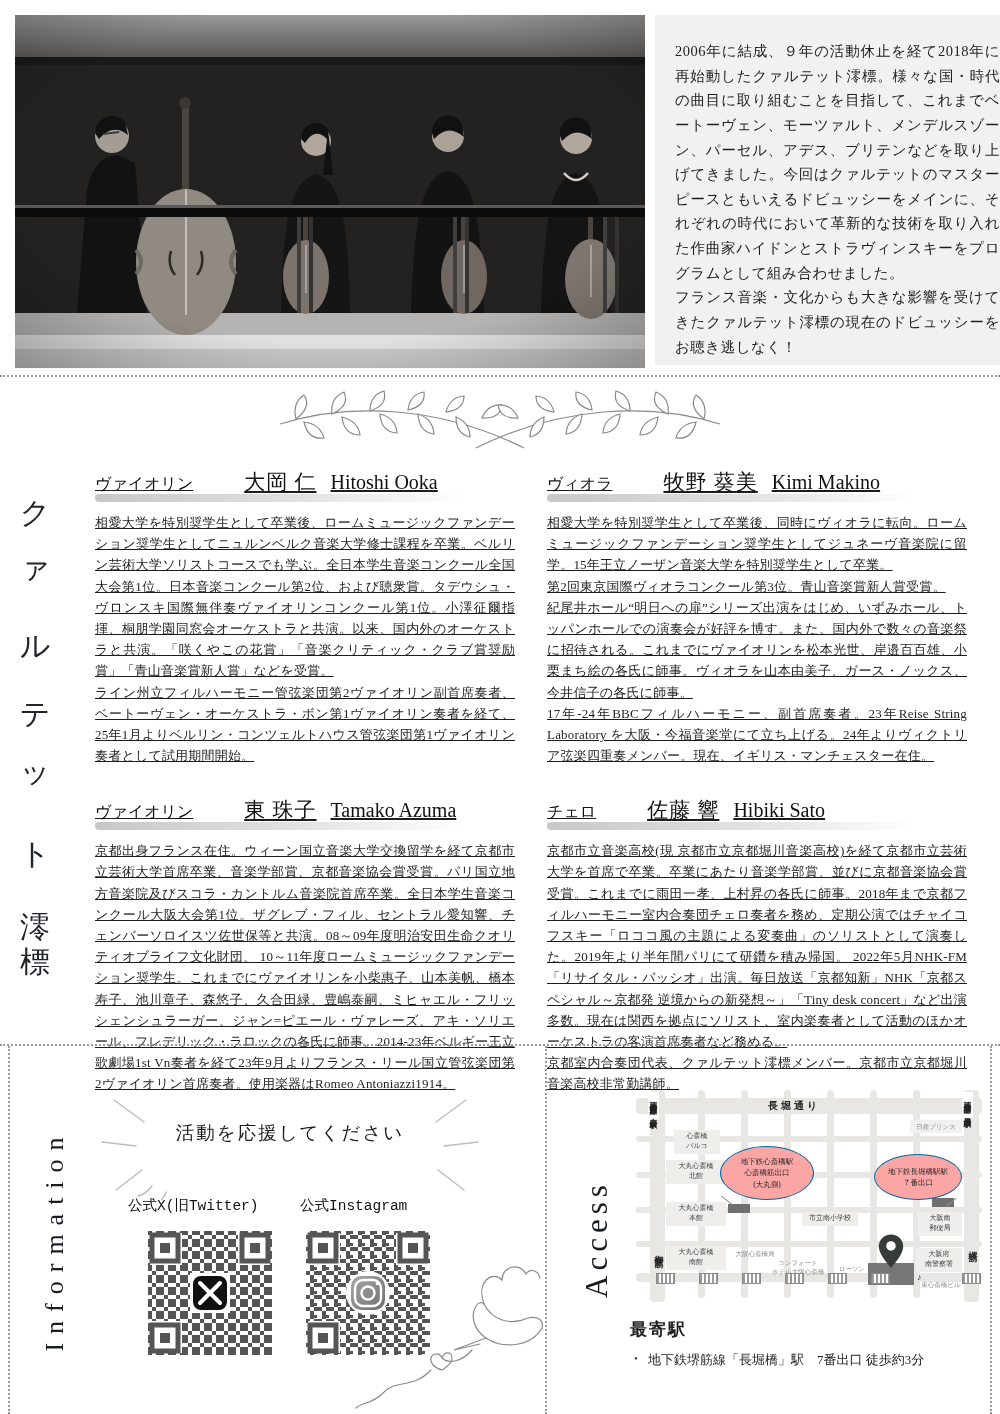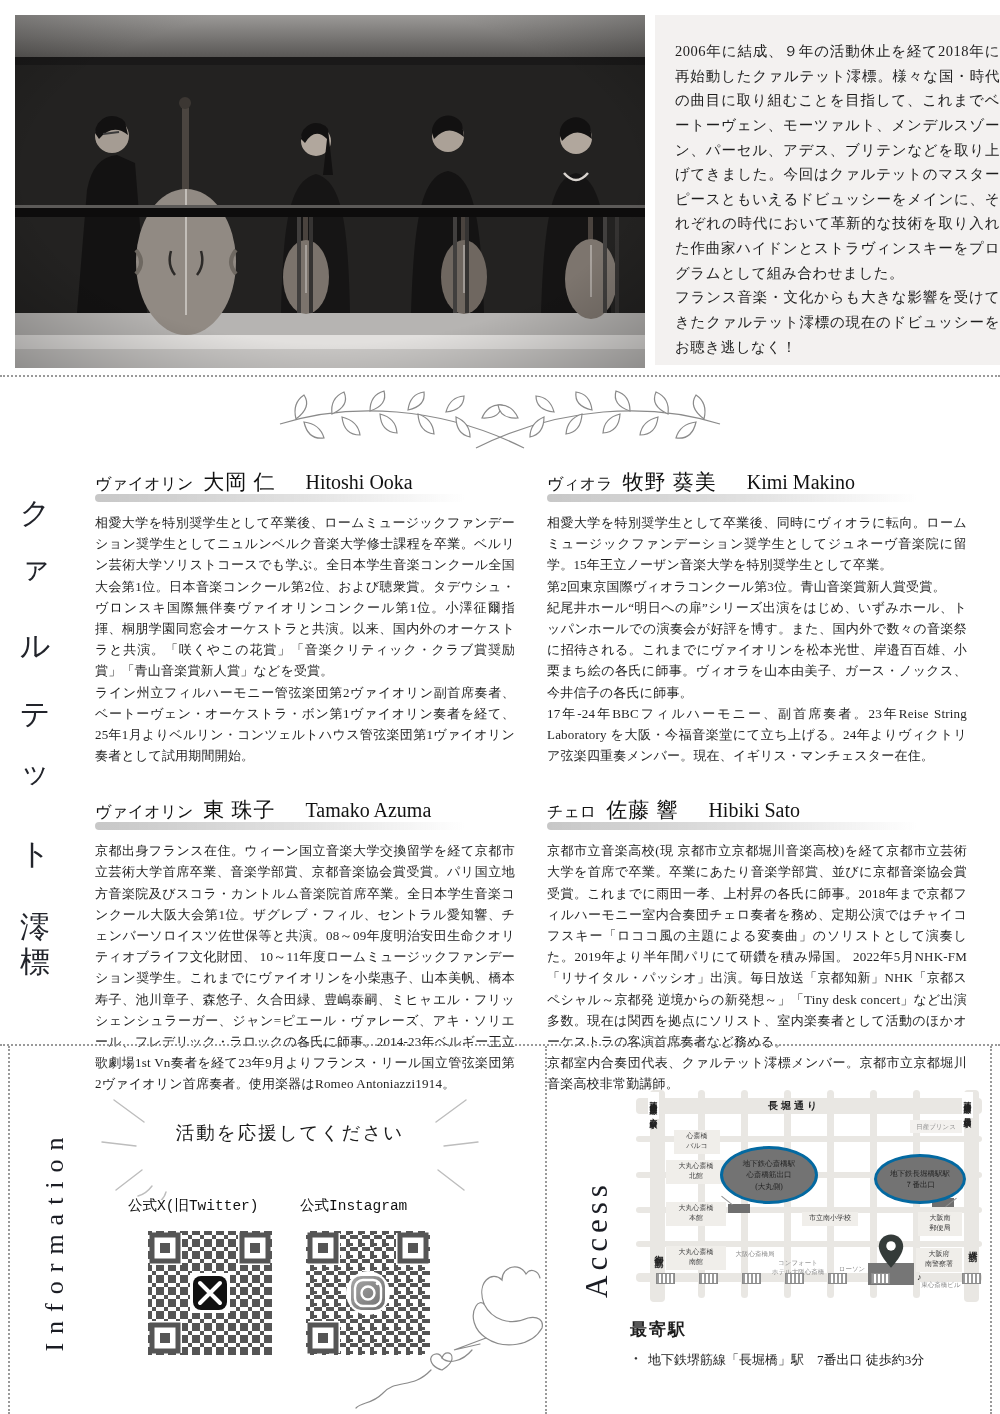--- a/index.html
+++ b/index.html
@@ -16,26 +16,26 @@
   .dot-h{position:absolute;left:0;width:1000px;border-top:2px dotted #9a9a9a;height:0;}
   .dot-v{position:absolute;top:1046px;height:368px;border-left:2px dotted #9a9a9a;width:0;}
 
   .laurel{position:absolute;left:270px;top:386px;width:460px;height:72px;}
 
   
   .v-title{position:absolute;left:14px;top:478px;writing-mode:vertical-rl;text-orientation:upright;
            font-size:30px;letter-spacing:34px;color:#22242b;}
 
   .profiles{position:absolute;left:95px;top:468px;width:872px;display:grid;
-            grid-template-columns:420px 420px;column-gap:32px;row-gap:30px;}
+            grid-template-columns:420px 420px;column-gap:32px;row-gap:30px;text-decoration:underline;}
   .profile{position:relative;}
   .p-head{position:relative;display:flex;align-items:baseline;gap:10px;padding-bottom:4px;}
   .p-role{font-size:16px;color:#111;}
-  .p-name{font-size:21px;color:#111;letter-spacing:1px;}
-  .p-romaji{font-size:20px;color:#111;margin-left:20px;}
+  .p-name{font-size:21px;color:#111;letter-spacing:1px;margin-left:41px;}
+  .p-romaji{font-size:20px;color:#111;margin-left:4px;}
   .brush{position:absolute;left:0;bottom:-2px;width:88%;height:8px;border-radius:5px;
          background:linear-gradient(90deg,rgba(70,70,70,.30),rgba(120,120,120,.22) 55%,rgba(160,160,160,.10) 85%,rgba(160,160,160,0));
          filter:blur(.4px);}
   .p-bio{margin-top:12px;font-size:13px;line-height:1.63;text-align:justify;color:#1f1f1f;
          white-space:pre-line;letter-spacing:.2px;}
 
   
   .v-info{position:absolute;left:-115px;top:1225px;width:340px;text-align:center;
           transform:rotate(-90deg);font-size:26px;letter-spacing:9px;color:#1b1d24;}
   .v-access{position:absolute;left:487px;top:1221px;width:220px;text-align:center;
@@ -57,21 +57,21 @@
   .map{position:absolute;left:628px;top:1086px;width:362px;height:228px;font-family:Liberation Serif, serif;}
   .road{position:absolute;background:#e9e7e3;border-radius:4px;}
   .mlabel{position:absolute;background:#f0eeea;color:#3c3c3c;font-size:7px;line-height:1.4;
           padding:2px 3px;text-align:center;white-space:pre-line;}
   .mlabel.plain{background:#f3f1ee;color:#8d8d8d;font-size:6.5px;}
   .vtext{writing-mode:vertical-rl;text-orientation:upright;}
   .st-line{position:absolute;background:#fff;color:#222;font-size:7.5px;font-weight:bold;
            letter-spacing:1px;padding:3px 1px;line-height:1.2;}
   .st-name{position:absolute;color:#222;font-size:9px;font-weight:bold;letter-spacing:2px;}
   .top-road-label{position:absolute;left:140px;top:13px;font-size:10px;font-weight:bold;color:#222;letter-spacing:3px;}
-  .bubble{position:absolute;background:#737373;border:3px solid #0369a1;border-radius:50%;
+  .bubble{position:absolute;background:#fca5a5;border:1px solid #0369a1;border-radius:50%;
           display:flex;align-items:center;justify-content:center;text-align:center;
           font-size:7.5px;line-height:1.5;color:#222;white-space:pre-line;z-index:3;}
   .tail{position:absolute;width:14px;border-top:1px solid #8f8f8f;transform:rotate(38deg);z-index:3;}
   .exitbox{position:absolute;width:22px;height:9px;background:#6f6f6f;z-index:2;}
   .venue{position:absolute;left:240px;top:177px;width:46px;height:22px;background:#767676;z-index:2;}
   .pin{position:absolute;left:244px;top:146px;width:38px;height:38px;z-index:4;}
   .note{position:absolute;left:289px;top:186px;font-size:9px;color:#333;z-index:3;}
   .xwalk{position:absolute;top:187px;width:17px;height:9px;background:
          repeating-linear-gradient(90deg,#9a9a9a 0 2px,#fff 2px 4px);border:1px solid #8a8a8a;z-index:2;}
 

